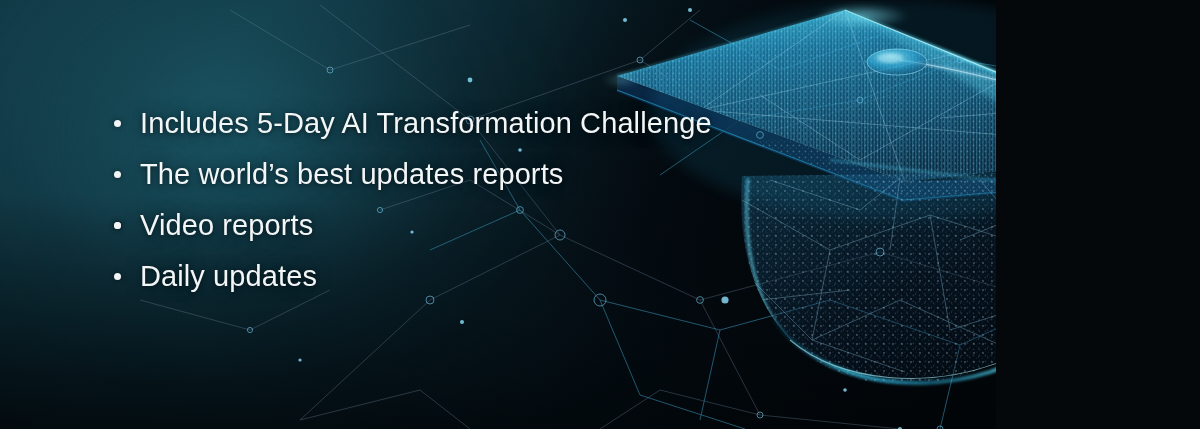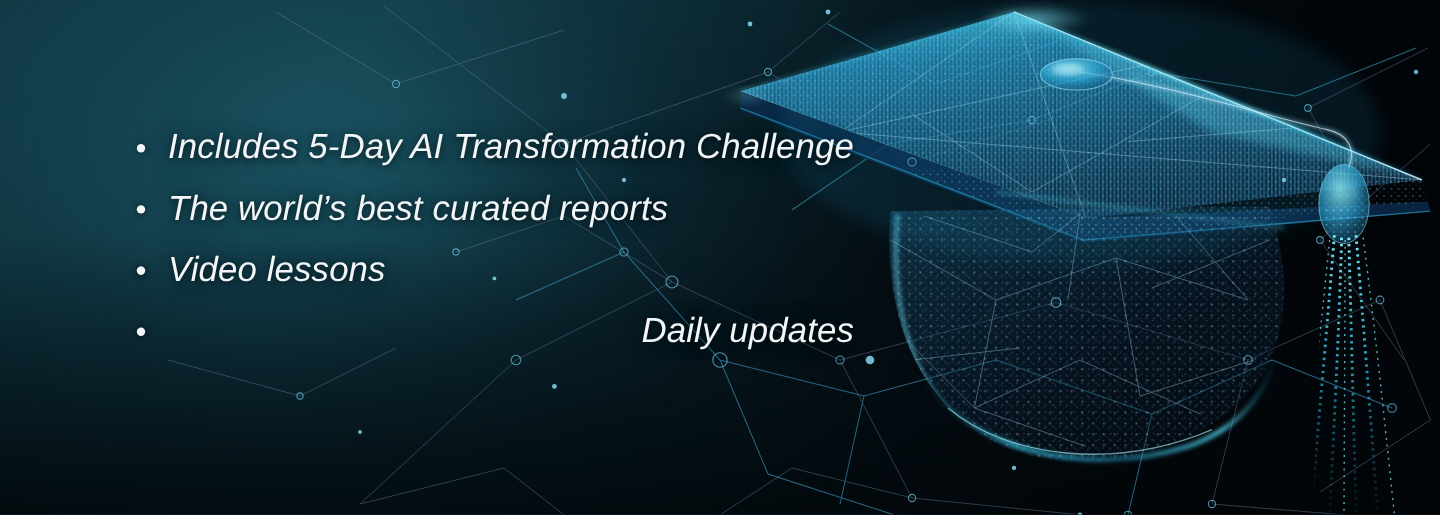--- a/index.html
+++ b/index.html
@@ -1,20 +1,19 @@
 <!DOCTYPE html>
 <html><head>
 <meta charset="utf-8">
 <style>
   html,body{margin:0;padding:0;background:#05080a;}
   #stage{
-    position:relative;width:1200px;height:429px;overflow:hidden;
+    position:relative;width:996px;height:429px;overflow:hidden;
     background:#404040;
     font-family:"Liberation Sans", sans-serif;
-    font-style:italic;
   }
 
   
   .bg-base{
     position:absolute;inset:0;
     background:
       radial-gradient(120% 150% at 96% 50%, rgba(2,5,9,0.97) 0%, rgba(3,7,12,0.86) 24%, rgba(4,12,18,0.45) 45%, rgba(0,0,0,0) 66%),
       radial-gradient(78% 118% at 23% 22%, #194c59 0%, #14414e 26%, #0e313c 48%, #09222b 70%, #061620 88%, #040d14 100%),
       linear-gradient(100deg, #0c2a33 0%, #0d303a 26%, #0a2430 48%, #06151f 68%, #030a11 86%, #02070c 100%);
   }
@@ -49,21 +48,21 @@
     padding-left:28px;
     margin:0 0 21px 0;
     color:#f2f6f7;
     font-size:29px;
     line-height:30px;
     font-weight:400;
     letter-spacing:0.1px;
     white-space:nowrap;
     text-shadow:0 1px 5px rgba(0,0,0,0.55), 0 0 16px rgba(10,30,40,0.55);
   }
-  .bullets li:last-child{margin-bottom:1px;text-align:right;}
+  .bullets li:last-child{margin-bottom:1px;}
   .bullets li .dot{
     position:absolute;left:2px;top:12px;
     width:7px;height:7px;border-radius:50%;
     background:#f2f6f7;
     box-shadow:0 0 5px rgba(0,0,0,0.5);
   }
 </style>
 </head>
 <body>
 
@@ -325,28 +324,28 @@
 
   <div class="vignette"></div>
 
   <ul class="bullets">
     <li>
       <span class="dot"></span>
       <span>Includes 5-Day AI Transformation Challenge</span>
     </li>
     <li>
       <span class="dot"></span>
-      <span>The world’s best curated reports</span>
-    </li>
-    <li>
-      <span class="dot"></span>
-    </li>
-    <li>
-      <span class="dot"></span>
-      <span>Video lessons</span>
+      <span>The world’s best updates reports</span>
+    </li>
+    <li>
+      <span class="dot"></span>
+    </li>
+    <li>
+      <span class="dot"></span>
+      <span>Video reports</span>
     </li>
     <li>
       <span class="dot"></span>
       <span>Daily updates</span>
     </li>
   </ul>
 
 </div>
 
 </body></html>

